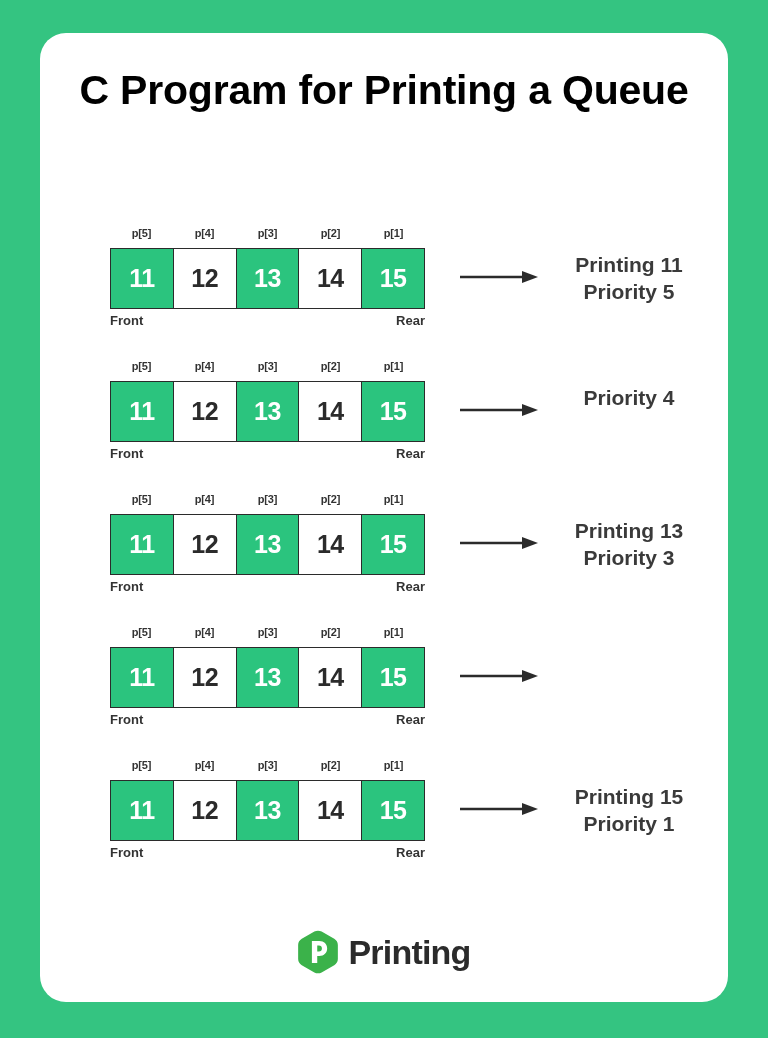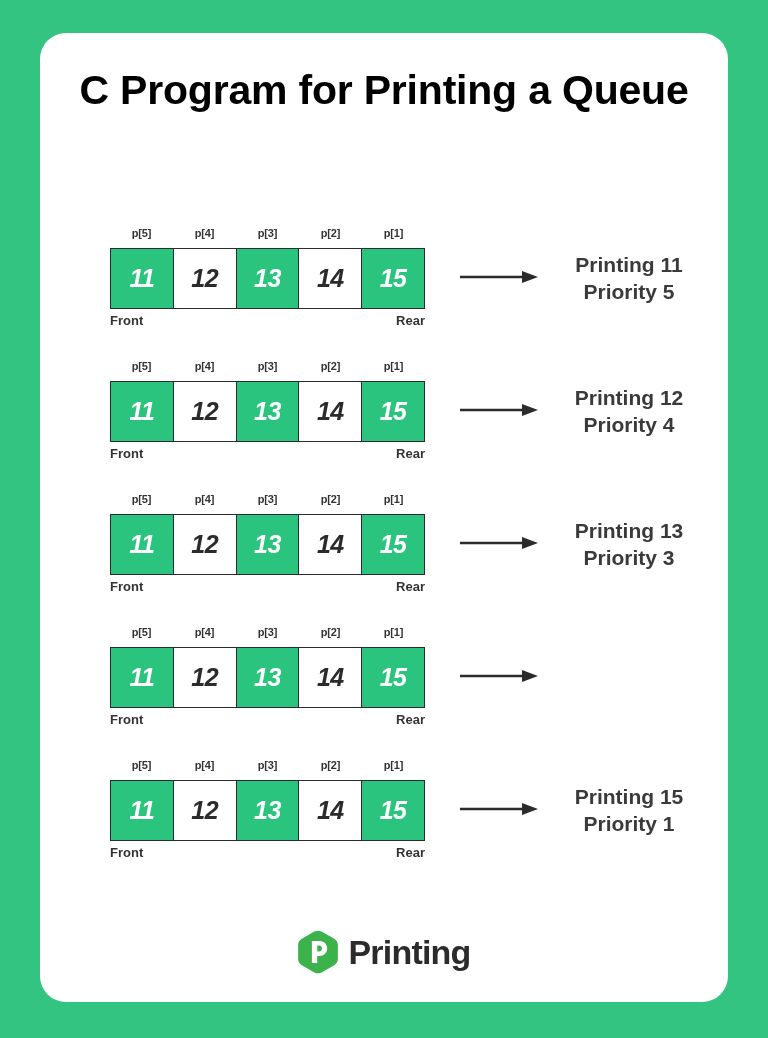--- a/index.html
+++ b/index.html
@@ -62,21 +62,20 @@
     font-size: 11px;
     font-weight: 700;
     color: #333333;
     letter-spacing: -0.2px;
   }
   .boxes {
     display: flex;
     width: 315px;
     height: 61px;
     margin-top: 3px;
-    font-style: italic;
   }
   .cell {
     flex: 1 1 0;
     border: 1.5px solid #2b2b2b;
     box-sizing: border-box;
     display: flex;
     align-items: center;
     justify-content: center;
     font-size: 25px;
     font-weight: 700;
@@ -204,21 +203,20 @@
         <div class="ends">
           <span>Front</span>
           <span>Rear</span>
         </div>
       </div>
       <svg class="arrow" viewBox="0 0 80 14">
         <line x1="0" y1="7" x2="64" y2="7" stroke="#2b2b2b" stroke-width="2.4"></line>
         <polygon points="62,1 78,7 62,13" fill="#2b2b2b"></polygon>
       </svg>
       <div class="out-text">
-        <div>Printing 12</div>
         <div>Priority 4</div>
       </div>
     </div>
 
     <div class="row">
       <div class="queue-wrap">
         <div class="labels">
           <div class="lbl">p[5]</div>
           <div class="lbl">p[4]</div>
           <div class="lbl">p[3]</div>

